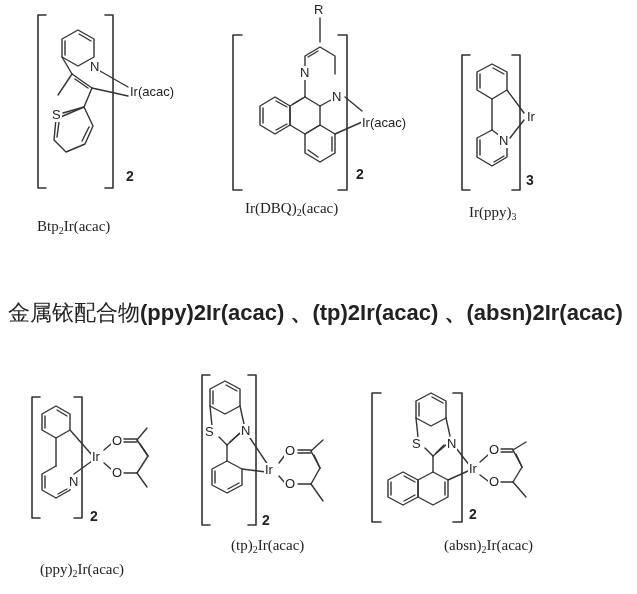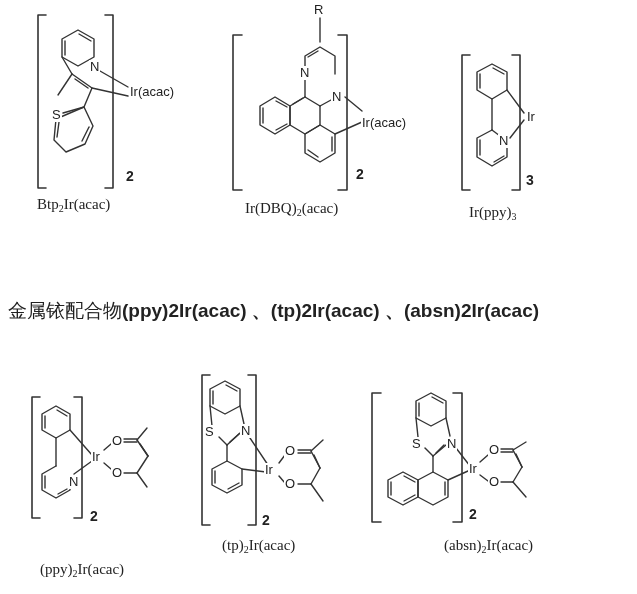--- a/index.html
+++ b/index.html
@@ -4,21 +4,21 @@
 <style>
   html, body { margin: 0; padding: 0; background: #ffffff; }
   body { width: 637px; height: 594px; position: relative; overflow: hidden; font-family: "Liberation Serif", serif; color: #222; }
   svg.mol { position: absolute; left: 0; top: 0; }
   .mol line, .mol polyline, .mol polygon, .mol path { stroke: #333; stroke-width: 1.4; fill: none; stroke-linejoin: round; stroke-linecap: round; }
   .mol .bracket { stroke: #333; stroke-width: 1.6; fill: none; }
   .atom { position: absolute; font-family: "Liberation Sans", sans-serif; font-size: 13px; color: #222; background: #fff; line-height: 14px; padding: 0 1px; }
   .sub { position: absolute; font-family: "Liberation Sans", sans-serif; font-weight: bold; font-size: 14px; color: #222; }
   .name { position: absolute; font-family: "Liberation Serif", serif; font-size: 15px; color: #222; white-space: nowrap; }
   .name .s { font-size: 10px; vertical-align: -3px; }
-  .caption { position: absolute; left: 8px; top: 298px; font-size: 19px; white-space: nowrap; color: #222; }
+  .caption { position: absolute; left: 8px; top: 298px; font-size: 22px; white-space: nowrap; color: #222; }
   .caption .cn { font-family: "DejaVu Serif", serif; }
   .caption .en { font-family: "Liberation Sans", sans-serif; font-weight: bold; }
 </style>
 </head>
 <body>
 
 <svg class="mol" width="637" height="594" viewBox="0 0 637 594">
 
   <g>
     <path class="bracket" d="M46,15 L38,15 L38,188 L46,188"></path>
@@ -184,21 +184,21 @@
     <line x1="522" y1="467" x2="513" y2="482"></line>
     <line x1="501" y1="482" x2="513" y2="482"></line>
     <line x1="513" y1="482" x2="526" y2="497"></line>
   </g>
 </svg>
 
 <span class="atom" style="left:89px; top:60px;">N</span>
 <span class="atom" style="left:51px; top:108px;">S</span>
 <span class="atom" style="left:129px; top:85px;">Ir(acac)</span>
 <span class="sub" style="left:126px; top:168px;">2</span>
-<div class="name" style="left:37px; top:196px;">
+<div class="name" style="left:37px; top:218px;">
   <span>Btp</span><span class="s">2</span><span>Ir(acac)</span>
 </div>
 
 <span class="atom" style="left:313px; top:3px;">R</span>
 <span class="atom" style="left:299px; top:66px;">N</span>
 <span class="atom" style="left:331px; top:90px;">N</span>
 <span class="atom" style="left:361px; top:116px;">Ir(acac)</span>
 <span class="sub" style="left:356px; top:166px;">2</span>
 <div class="name" style="left:245px; top:200px;">
   <span>Ir(DBQ)</span><span class="s">2</span><span>(acac)</span>
@@ -223,21 +223,21 @@
 <div class="name" style="left:40px; top:537px;margin-top:24px;">
   <span>(ppy)</span><span class="s">2</span><span>Ir(acac)</span>
 </div>
 
 <span class="atom" style="left:204px; top:425px;">S</span>
 <span class="atom" style="left:240px; top:424px;">N</span>
 <span class="atom" style="left:264px; top:463px;">Ir</span>
 <span class="atom" style="left:284px; top:444px;">O</span>
 <span class="atom" style="left:284px; top:477px;">O</span>
 <span class="sub" style="left:262px; top:512px;">2</span>
-<div class="name" style="left:222px; top:537px;">
+<div class="name" style="left:231px; top:537px;">
   <span>(tp)</span><span class="s">2</span><span>Ir(acac)</span>
 </div>
 
 <span class="atom" style="left:411px; top:437px;">S</span>
 <span class="atom" style="left:446px; top:437px;">N</span>
 <span class="atom" style="left:468px; top:462px;">Ir</span>
 <span class="atom" style="left:488px; top:443px;">O</span>
 <span class="atom" style="left:488px; top:475px;">O</span>
 <span class="sub" style="left:469px; top:506px;">2</span>
 <div class="name" style="left:444px; top:537px;">

